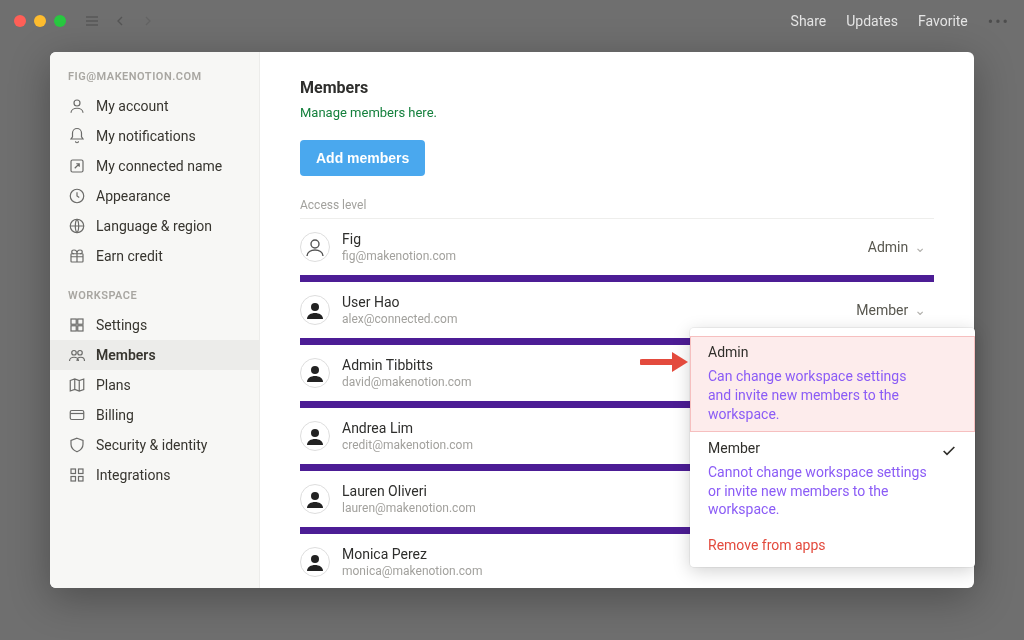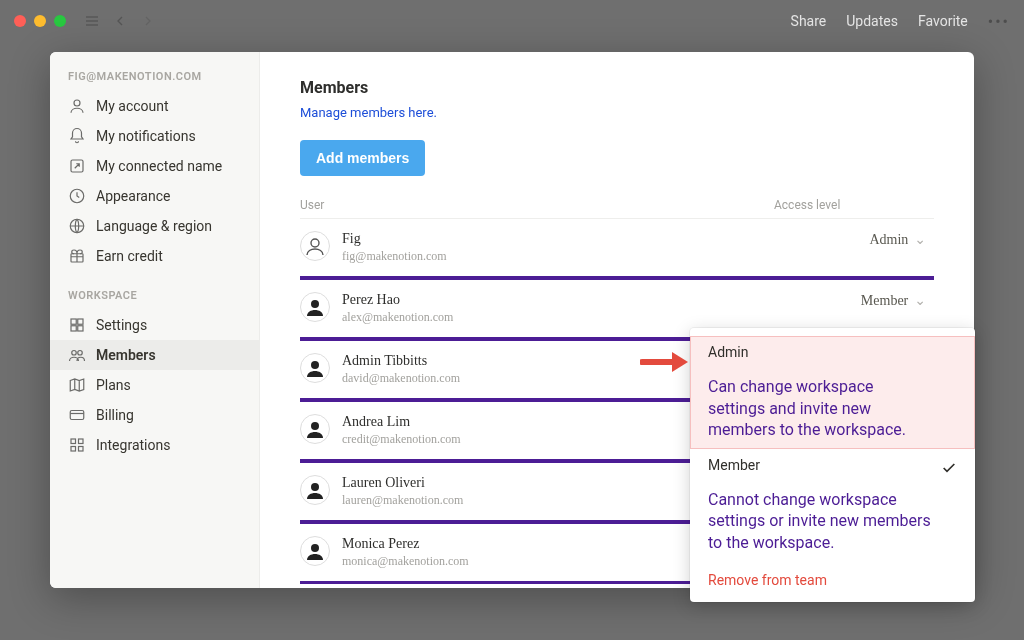--- a/index.html
+++ b/index.html
@@ -36,60 +36,60 @@
   }
   .sb-label { font-size:11px; letter-spacing:.5px; color:#a8a6a1; padding:0 18px 8px; text-transform:uppercase; font-weight:600; }
   .sb-label.second { margin-top:18px; }
   .sb-item { display:flex; align-items:center; gap:10px; padding:6px 18px; cursor:pointer; }
   .sb-item.active { background:#ececea; font-weight:600; }
   .sb-ico { width:18px; height:18px; display:flex; align-items:center; justify-content:center; color:#6b6b69; flex:none; }
 
   
   .main { flex:1; padding: 26px 40px 4px 40px; overflow:hidden; display:flex; flex-direction:column; }
   .page-title { font-size:16px; font-weight:700; color:#2e2e2c; }
-  .page-sub { font-size:13px; color:#1d4ed8; margin-top:8px; }
+  .page-sub { font-size:13px; color:#15803d; margin-top:8px; }
   .controls-row { display:flex; align-items:center; margin-top:20px; gap:19px; }
   .btn-primary {
     background:#4aa8ee; color:#fff; border:none; padding:10px 16px;
     border-radius:4px; font-size:14px; font-weight:600; cursor:pointer;
   }
   .controls-row .spacer { flex:1; }
   .search {
     display:flex; align-items:center; gap:8px; border:1px solid #e4e4e2; background:#f7f7f5;
     border-radius:18px; padding:5px 12px; min-width:210px;
   }
   .search input { border:none; background:transparent; outline:none; font-size:13px; color:#555; width:100%; }
 
   .table-head { display:flex; font-size:12px; color:#a2a19d; margin-top:22px; padding-bottom:6px; border-bottom:1px solid #eeeeec; }
   .col-user { flex:1; }
   .col-access { width:160px; padding-right:8px; }
 
   .rows { flex:1; overflow:auto; }
-  .row { display:flex; align-items:flex-start; padding:12px 0; border-bottom:4px solid #4c1d95;font-family:Liberation Serif, serif; }
+  .row { display:flex; align-items:center; padding:12px 0; border-bottom:7px solid #4c1d95; }
   .avatar { width:30px; height:30px; border-radius:50%; background:#fff; border:1px solid #ddd; margin-right:12px; flex:none; overflow:hidden; display:flex; align-items:center; justify-content:center; }
   .avatar svg { width:24px; height:24px; }
   .u-meta { display:flex; flex-direction:column; }
   .u-name { font-size:14px; color:#2e2e2c; }
   .u-email { font-size:12px; color:#a2a19d; margin-top:2px; }
   .row .spacer { flex:1; }
   .access-cell { font-size:14px; color:#58574f; display:flex; align-items:center; gap:6px; cursor:pointer; padding-right:8px; }
   .chev { color:#b4b3af; }
 
   
   .popover {
     position:absolute; width:285px; background:#fff; border-radius:4px;
     box-shadow: 0 4px 18px rgba(0,0,0,.18), 0 0 0 1px rgba(0,0,0,.05);
     padding:8px 0; z-index:5;
     top: 328px; left: 690px;
   }
   .pop-item { padding:8px 18px; cursor:pointer; display:flex; gap:10px; align-items:flex-start; }
   .pop-item.highlight { background:#fdecec; box-shadow: inset 0 0 0 1px #f6bfbf; }
   .pop-text { flex:1; }
   .pop-title { font-size:14px; color:#302f2b; }
-  .pop-desc { font-size:16px; color:#4c1d95; margin-top:16px; line-height:1.35; }
+  .pop-desc { font-size:14px; color:#8b5cf6; margin-top:7px; line-height:1.35; }
   .pop-check { width:16px; margin-top:3px; color:#302f2b; }
   .pop-remove { padding:10px 18px 6px; font-size:14px; color:#e34a3d; cursor:pointer; }
 
   
   .big-arrow {
     position:absolute; top:348px; left:640px; z-index:6; color:#e34a3d;
   }
 
 </style>
 </head>
@@ -221,41 +221,48 @@
         <svg viewBox="0 0 24 24" fill="none" stroke="currentColor" stroke-width="1.6">
             <rect x="3" y="6" width="18" height="12" rx="2"></rect>
             <path d="M3 10h18"></path>
           </svg>
       </span>
       <span>Billing</span>
     </div>
     <div class="sb-item">
       <span class="sb-ico">
         <svg viewBox="0 0 24 24" fill="none" stroke="currentColor" stroke-width="1.6">
+            <path d="M12 3l8 3v5c0 5-3 8-8 10-5-2-8-5-8-10V6l8-3z"></path>
+          </svg>
+      </span>
+      <span>Security &amp; identity</span>
+    </div>
+    <div class="sb-item">
+      <span class="sb-ico">
+        <svg viewBox="0 0 24 24" fill="none" stroke="currentColor" stroke-width="1.6">
             <rect x="4" y="4" width="6" height="6"></rect>
             <rect x="14" y="4" width="6" height="6"></rect>
             <rect x="4" y="14" width="6" height="6"></rect>
             <rect x="14" y="14" width="6" height="6"></rect>
           </svg>
       </span>
       <span>Integrations</span>
     </div>
   </div>
 
   <div class="main">
     <div class="page-title">Members</div>
     <div class="page-sub">Manage members here.</div>
 
     <div class="controls-row">
       <button class="btn-primary">Add members</button>
       <div class="spacer"></div>
     </div>
 
     <div class="table-head">
-      <div class="col-user">User</div>
       <div class="col-access">Access level</div>
     </div>
 
     <div class="rows">
 
       <div class="row">
         <div class="avatar">
           <svg viewBox="0 0 24 24" fill="none" stroke="#555" stroke-width="1.4">
               <circle cx="12" cy="9" r="4"></circle>
               <path d="M4 21c0-4 4-6 8-6s8 2 8 6"></path>
@@ -273,22 +280,22 @@
       </div>
 
       <div class="row">
         <div class="avatar">
           <svg viewBox="0 0 24 24" fill="#222">
               <circle cx="12" cy="9" r="4"></circle>
               <path d="M4 21c0-4 4-6 8-6s8 2 8 6" fill="#222"></path>
             </svg>
         </div>
         <div class="u-meta">
-          <span class="u-name">Perez Hao</span>
-          <span class="u-email">alex@makenotion.com</span>
+          <span class="u-name">User Hao</span>
+          <span class="u-email">alex@connected.com</span>
         </div>
         <div class="spacer"></div>
         <div class="access-cell">
           <span>Member</span>
           <span class="chev">⌄</span>
         </div>
       </div>
 
       <div class="row">
         <div class="avatar">
@@ -377,21 +384,21 @@
     <div class="pop-text">
       <div class="pop-title">Member</div>
       <div class="pop-desc">Cannot change workspace settings or invite new members to the workspace.</div>
     </div>
     <div class="pop-check">
       <svg viewBox="0 0 24 24" width="16" height="16" fill="none" stroke="currentColor" stroke-width="2.5">
           <polyline points="4 12 9 17 20 6"></polyline>
         </svg>
     </div>
   </div>
-  <div class="pop-remove">Remove from team</div>
+  <div class="pop-remove">Remove from apps</div>
 </div>
 
 <div class="big-arrow">
   <svg width="48" height="28" viewBox="0 0 48 28">
     <line x1="2" y1="14" x2="36" y2="14" stroke="#e34a3d" stroke-width="6" stroke-linecap="round"></line>
     <polygon points="32,4 48,14 32,24" fill="#e34a3d"></polygon>
   </svg>
 </div>
 
 </body></html>

